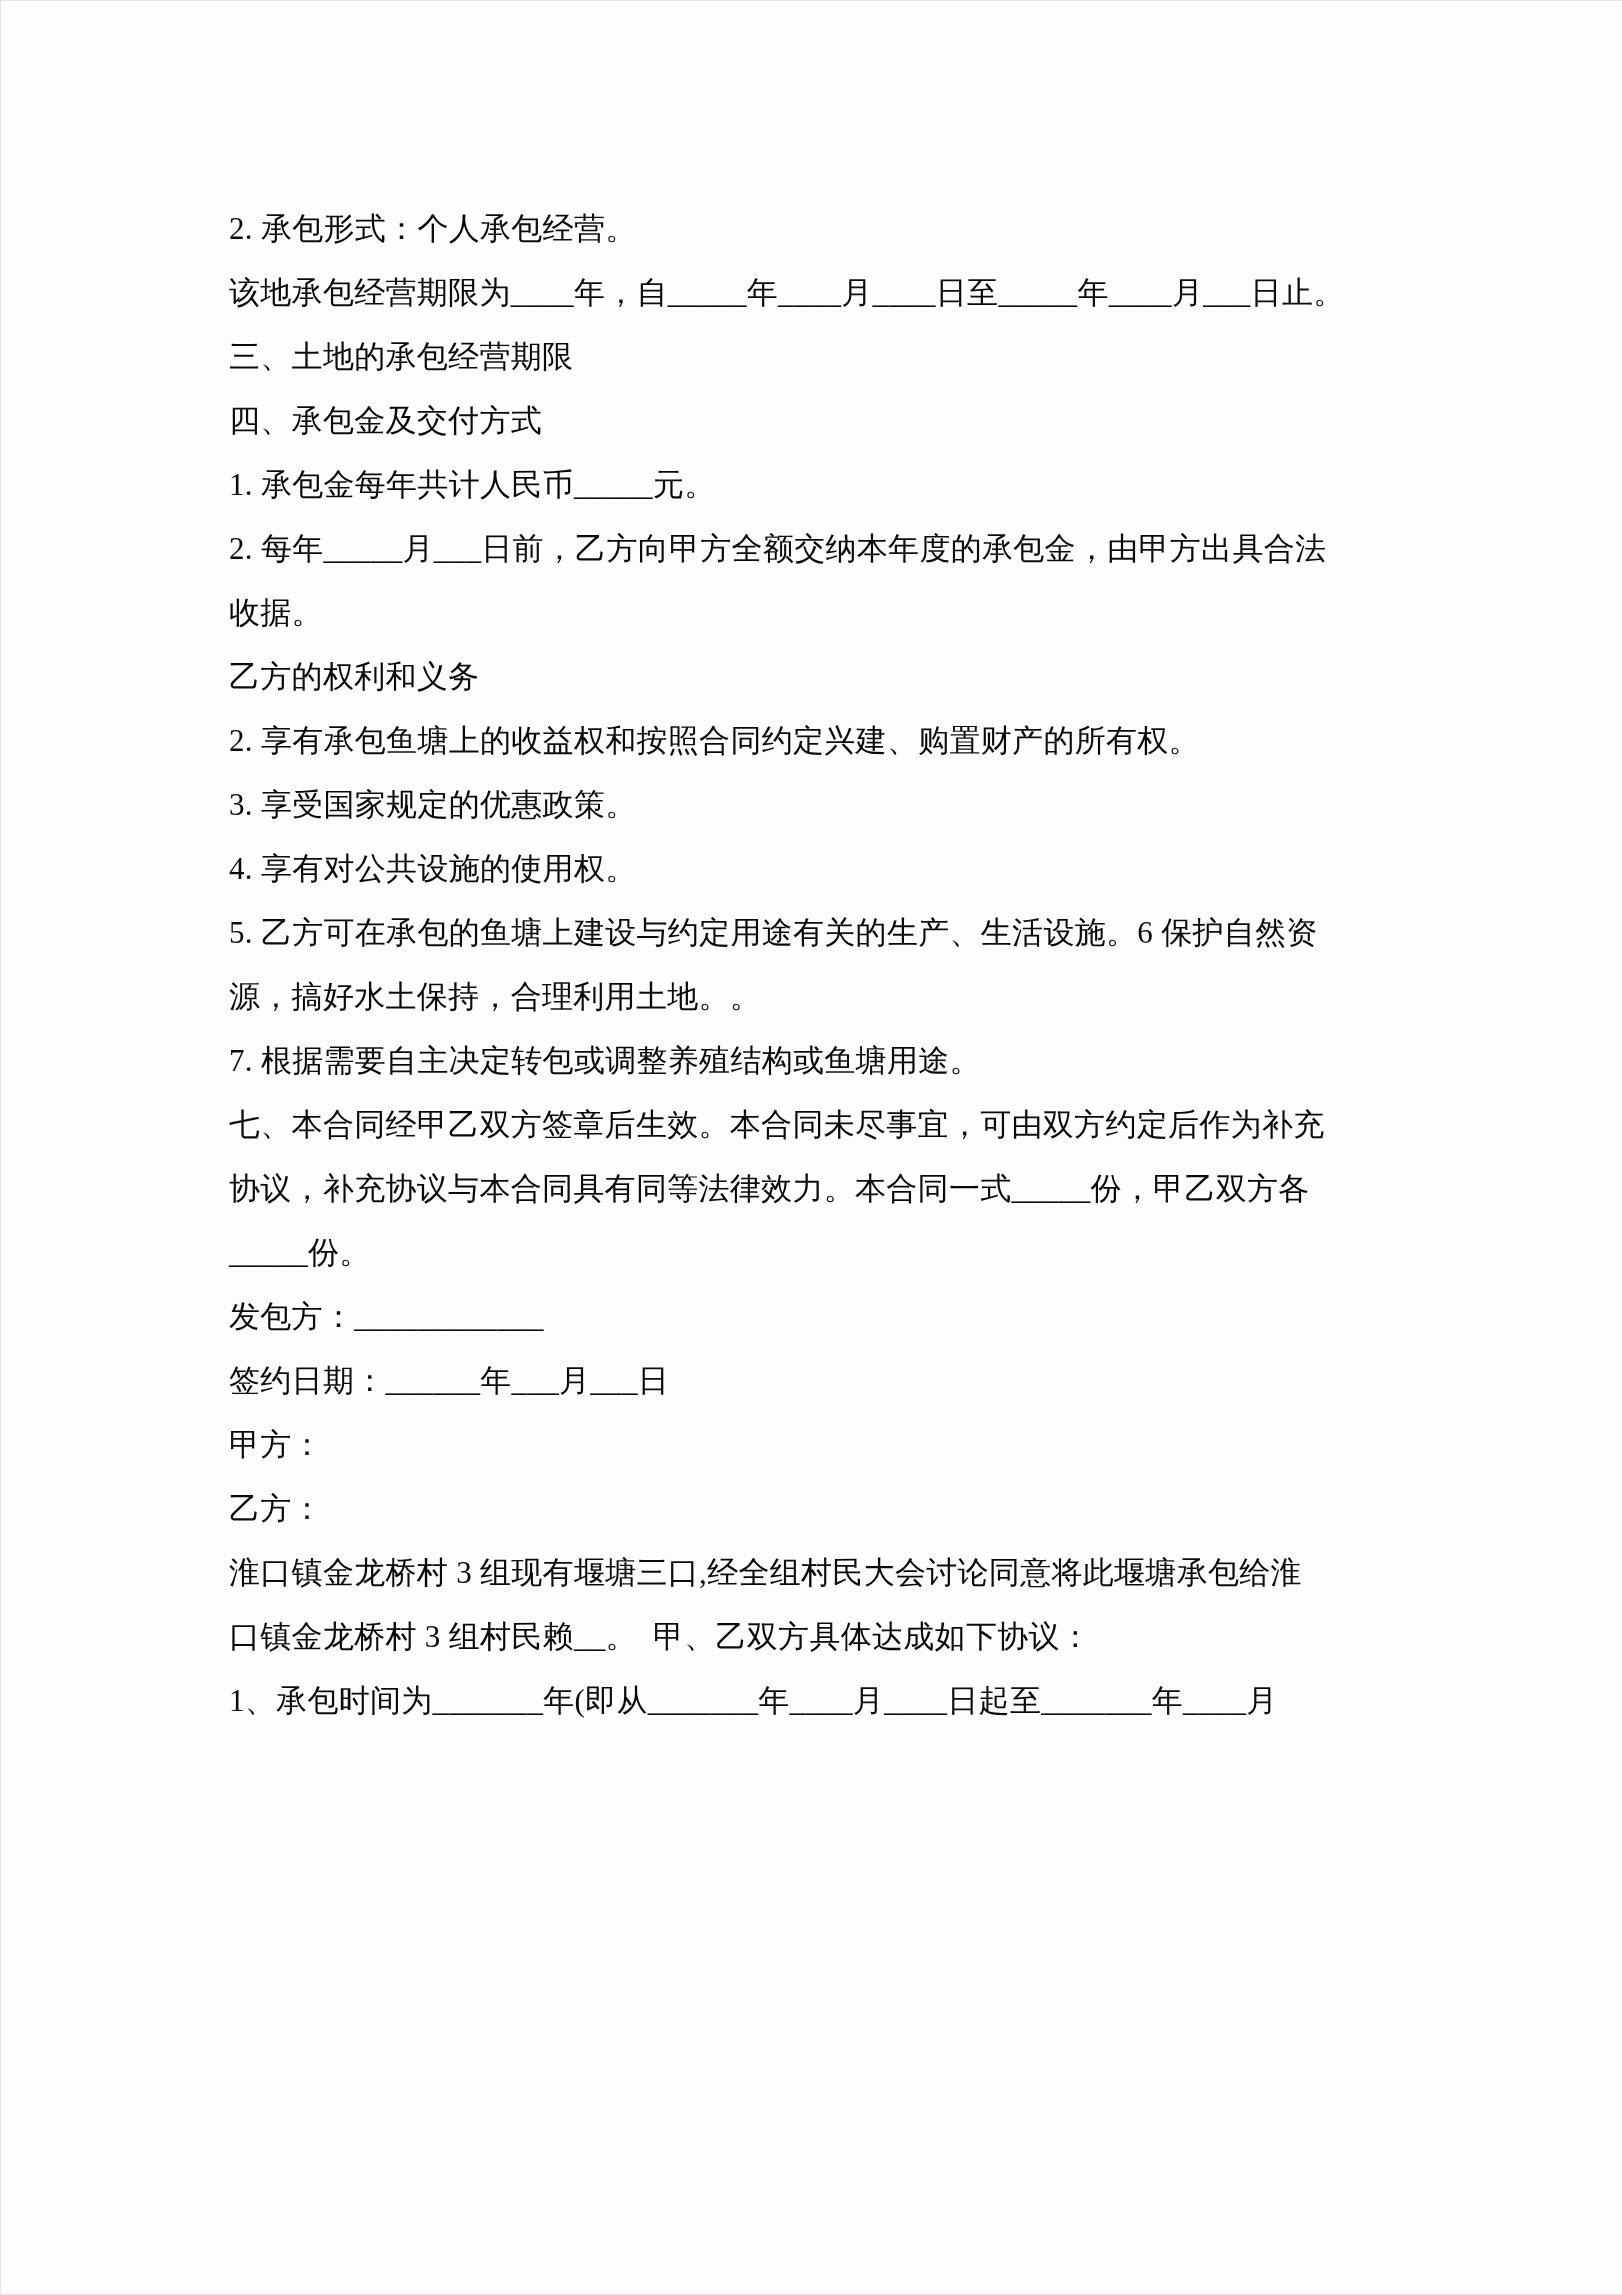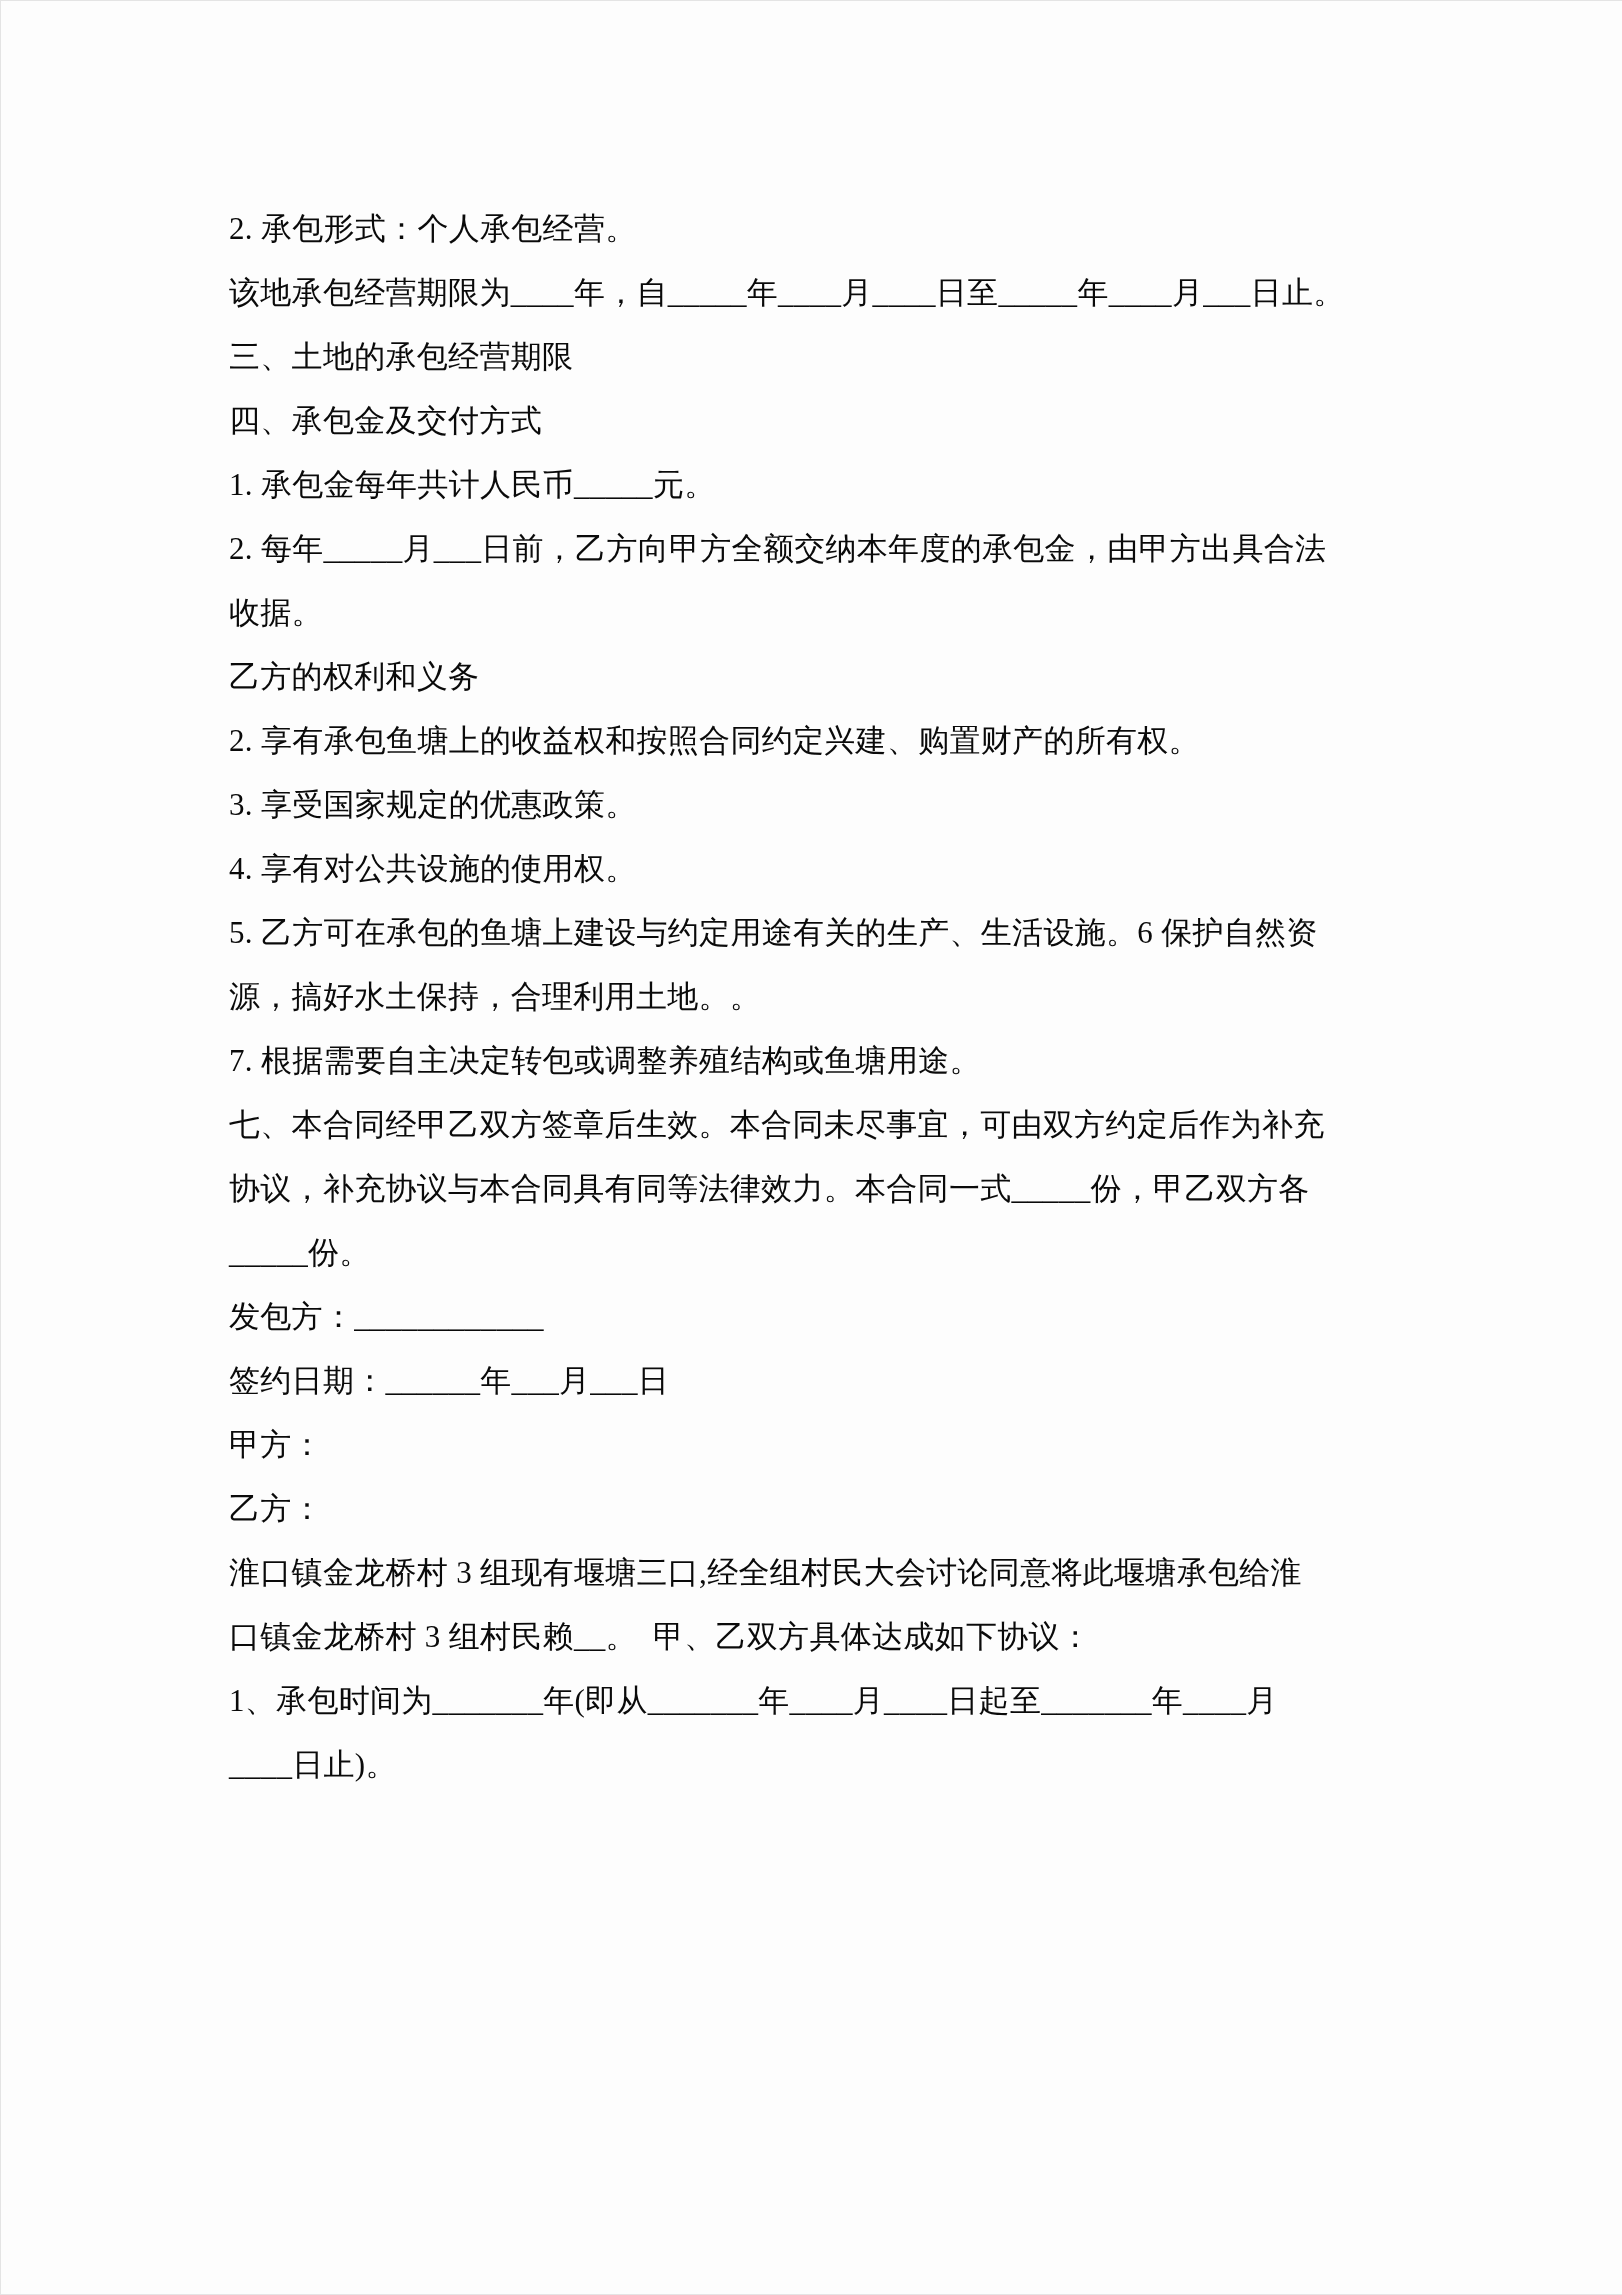--- a/index.html
+++ b/index.html
@@ -55,16 +55,15 @@
       <p class="line">七、本合同经甲乙双方签章后生效。本合同未尽事宜，可由双方约定后作为补充</p>
       <p class="line">协议，补充协议与本合同具有同等法律效力。本合同一式_____份，甲乙双方各</p>
       <p class="line">_____份。</p>
       <p class="line">发包方：____________</p>
       <p class="line">签约日期：______年___月___日</p>
       <p class="line">甲方：</p>
       <p class="line">乙方：</p>
       <p class="line">淮口镇金龙桥村 3 组现有堰塘三口,经全组村民大会讨论同意将此堰塘承包给淮</p>
       <p class="line">口镇金龙桥村 3 组村民赖__。  甲、乙双方具体达成如下协议：</p>
       <p class="line">1、承包时间为_______年(即从_______年____月____日起至_______年____月</p>
-      <p class="line">____日止)。</p>
     </div>
 </div>
 
 
 </body></html>

